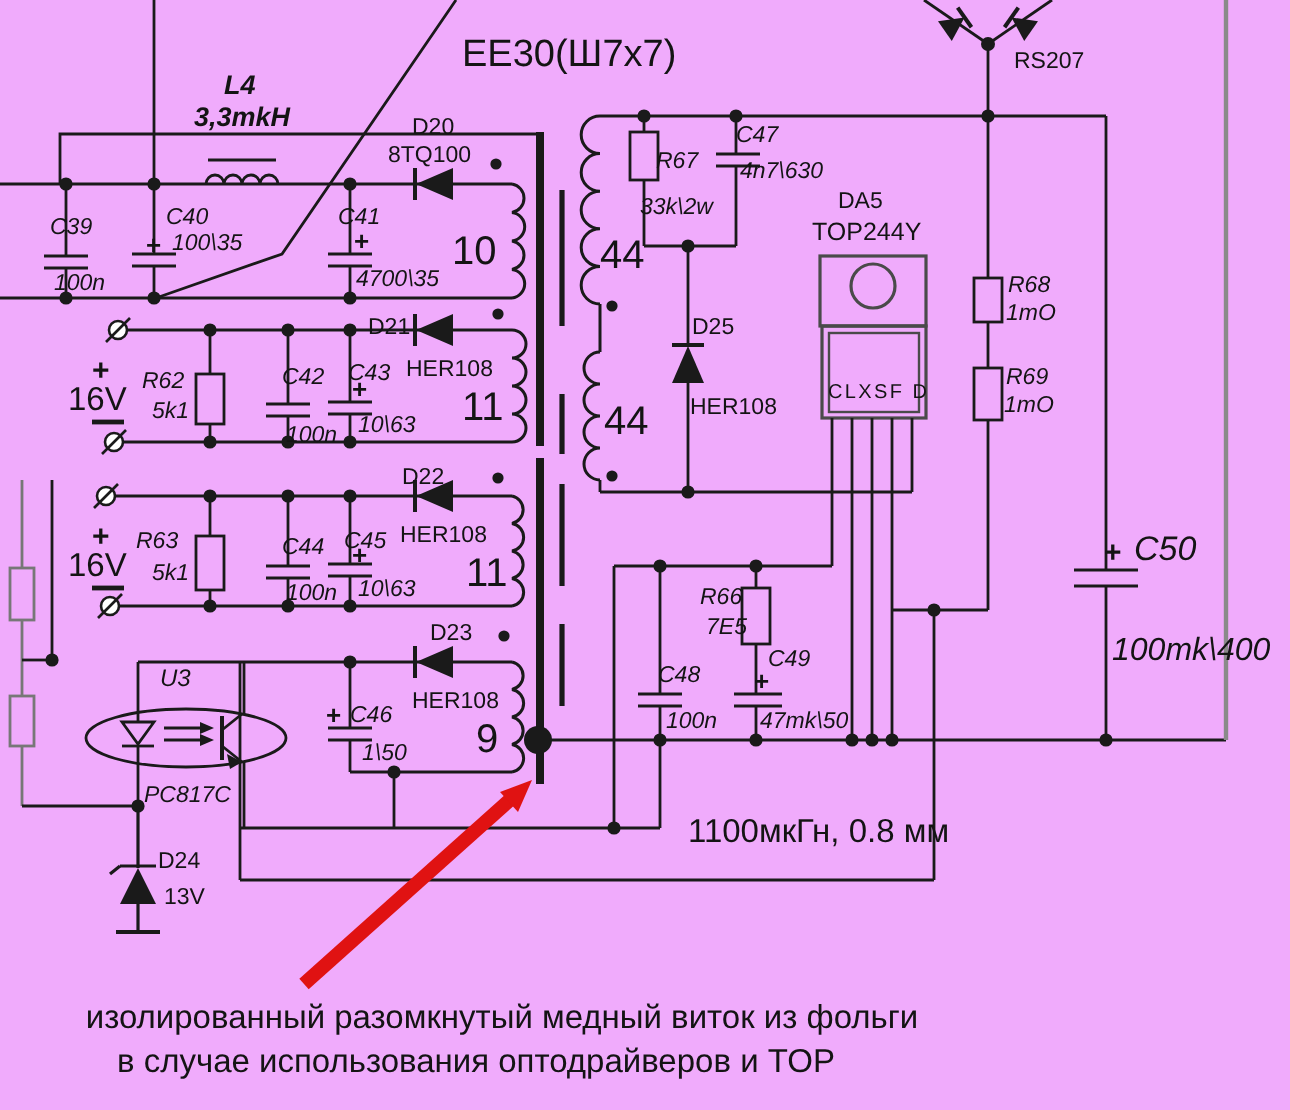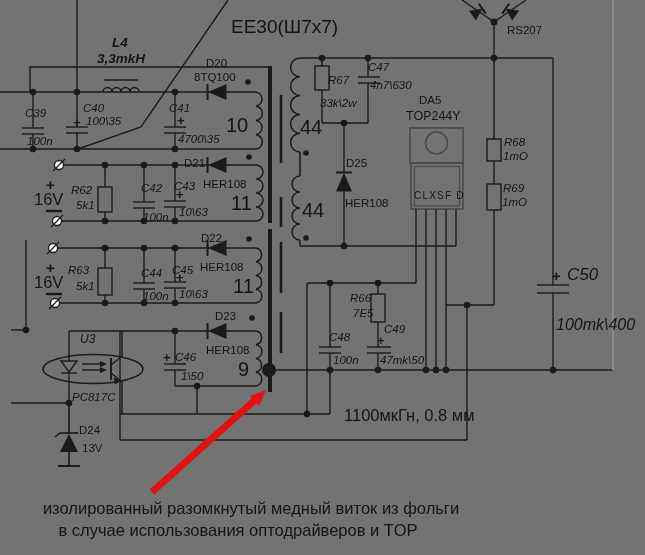--- a/index.html
+++ b/index.html
@@ -1,16 +1,16 @@
 <!DOCTYPE html>
 <html><head>
 <meta charset="utf-8">
 <style>
   html,body{margin:0;padding:0;background:#fff;}
-  .stage{position:relative;width:645px;height:555px;background:#737373;overflow:hidden;}
+  .stage{position:relative;width:645px;height:555px;background:#f0abfc;overflow:hidden;}
   svg{position:absolute;left:0;top:0;}
   text.t{font-family:"Liberation Sans","DejaVu Sans",sans-serif;fill:#141414;}
   .it11{font-style:italic;font-size:11.5px;}
   .it12{font-style:italic;font-size:12px;}
   .it13{font-style:italic;font-size:13.5px;font-weight:bold;}
   .up11{font-size:11.5px;}
   .up12{font-size:12.5px;}
   .fs17{font-size:16.5px;}
   .fs19{font-size:19px;}
   .fs20{font-size:20px;}

